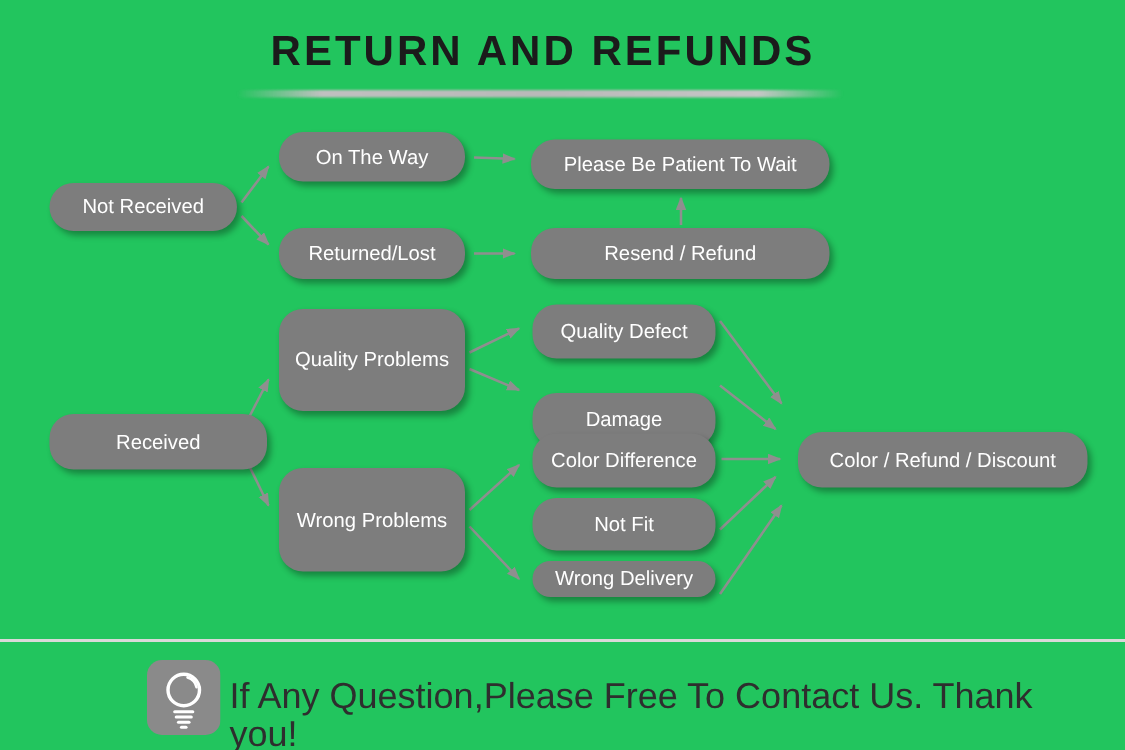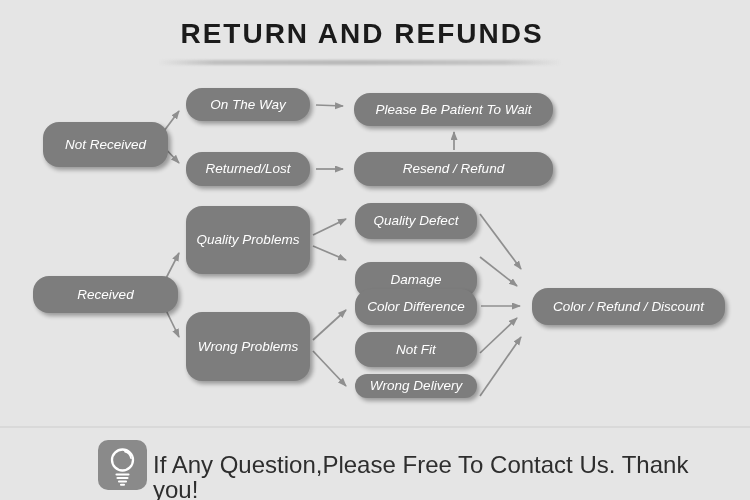--- a/index.html
+++ b/index.html
@@ -1,39 +1,39 @@
 <!DOCTYPE html>
 <html style="--node-fill: #7d7d7d; --node-text: #ffffff; --arrow: #8f8f8f; --icon-bg: #8a8a8a; --title-text: #1b1b1b; --footer-text: #2e2e2e; --divider: #d9d9d9;"><head>
 <meta charset="utf-8">
 <style>
   html,body{margin:0;padding:0;background:#fff;}
   .stage{
-    position:relative;width:750px;height:500px;background:#e5e5e5;overflow:hidden;
+    position:relative;width:750px;height:500px;background:#22c55e;overflow:hidden;
     font-family:"Liberation Sans","DejaVu Sans",sans-serif;
   }
   
   .title{
     position:absolute;left:0;top:18px;width:724px;margin:0;
     text-align:center;font-size:28px;font-weight:700;letter-spacing:2px;
     color:var(--title-text,#1b1b1b);
   }
   .title-underline{
     position:absolute;left:158px;top:60px;width:404px;height:5px;border-radius:3px;
     background:linear-gradient(to right,rgba(200,200,200,0) 0%,#c0c0c0 14%,#b9b9b9 50%,#c6c6c6 86%,rgba(200,200,200,0) 100%);
     filter:blur(0.8px);
   }
   
   .node{
     position:absolute;display:flex;align-items:center;justify-content:center;
     background:var(--node-fill,#7d7d7d);color:var(--node-text,#fff);
     font-size:13.5px;text-align:right;border-radius:16px;
     box-shadow:2.5px 3px 4px rgba(0,0,0,.33);
-    line-height:1.15;padding:0 4px;box-sizing:border-box;font-style:italic;
+    line-height:1.15;padding:0 4px;box-sizing:border-box;
   }
-  #n-not-received     {left:43px; top:122px;width:125px;height:45px}
+  #n-not-received     {left:33px; top:122px;width:125px;height:32px}
   #n-on-the-way       {left:186px;top:88px; width:124px;height:33px}
   #n-returned-lost    {left:186px;top:152px;width:124px;height:34px}
   #n-please-wait      {left:354px;top:93px; width:199px;height:33px}
   #n-resend-refund    {left:354px;top:152px;width:199px;height:34px}
   #n-received         {left:33px; top:276px;width:145px;height:37px}
   #n-quality-problems {left:186px;top:206px;width:124px;height:68px}
   #n-other-problems   {left:186px;top:312px;width:124px;height:69px}
   #n-quality-defect   {left:355px;top:203px;width:122px;height:36px}
   #n-damage           {left:355px;top:262px;width:122px;height:36px}
   #n-color-difference {left:355px;top:289px;width:122px;height:36px}

